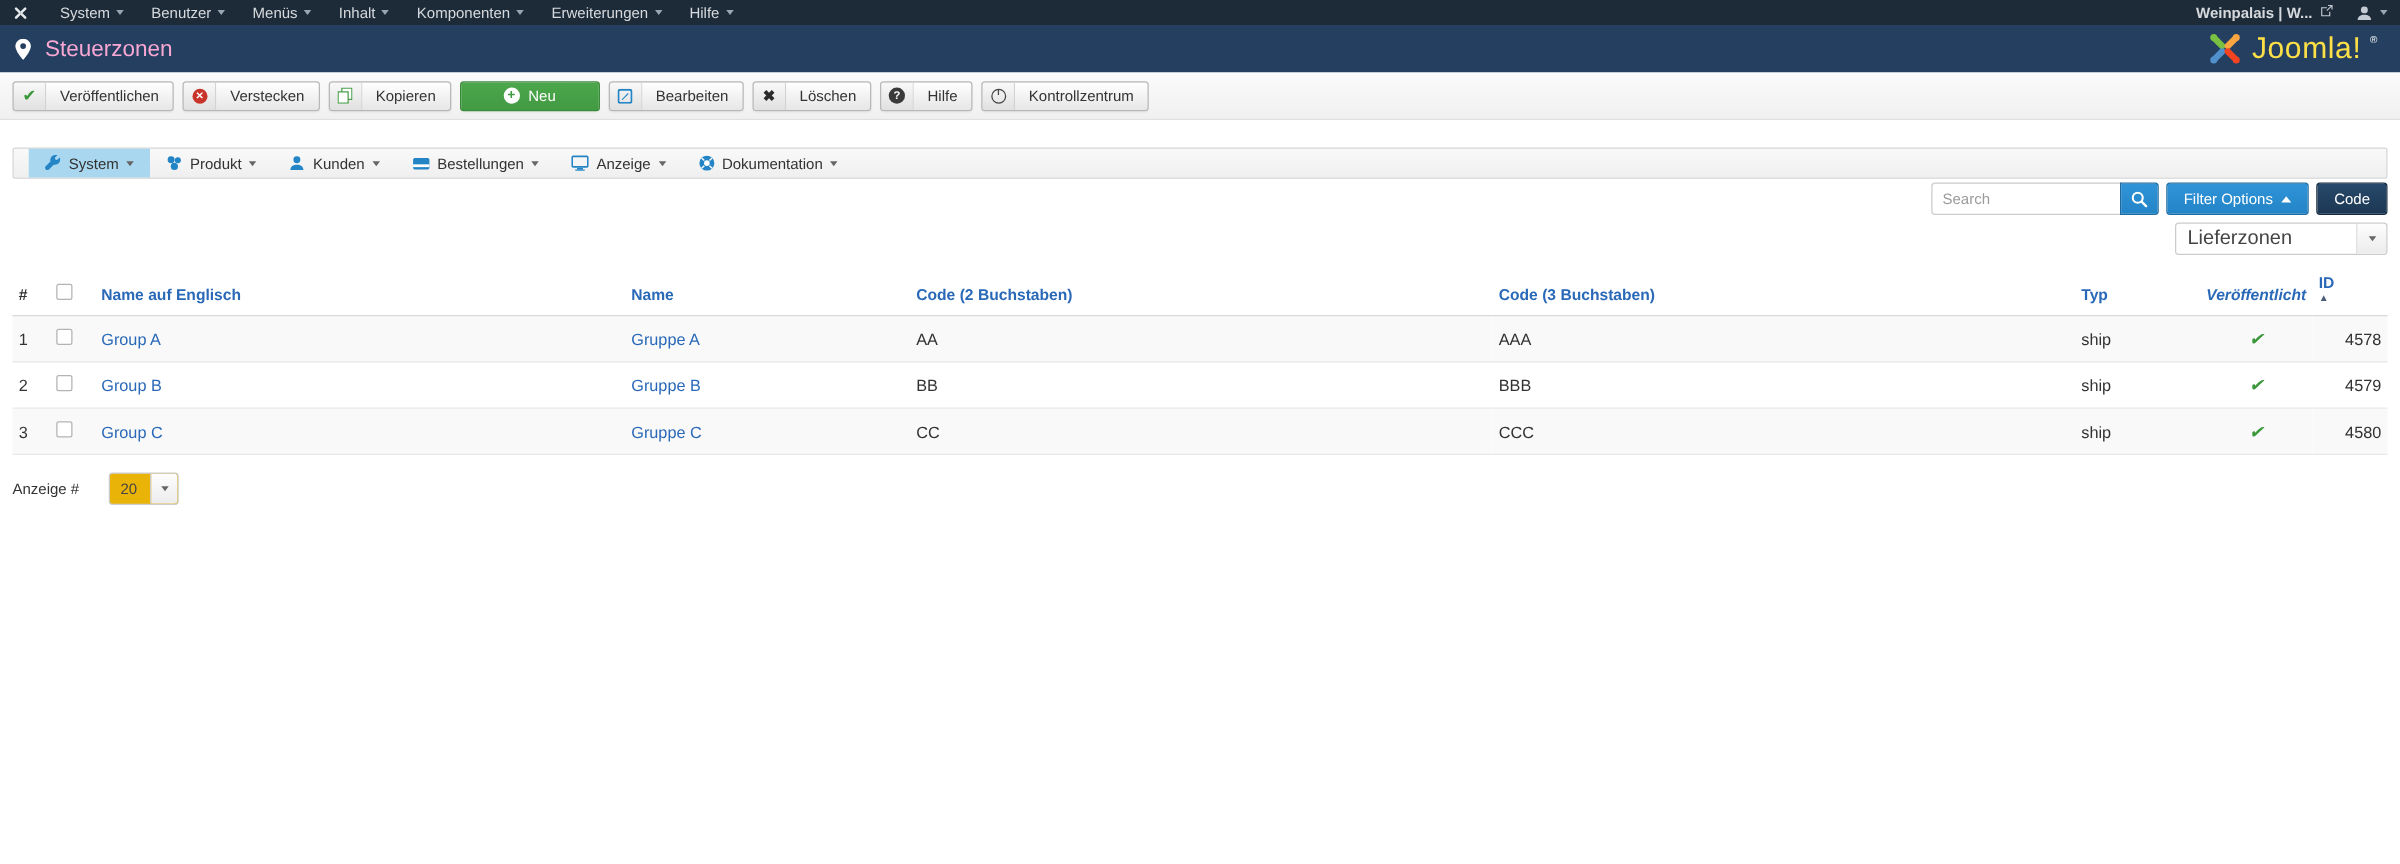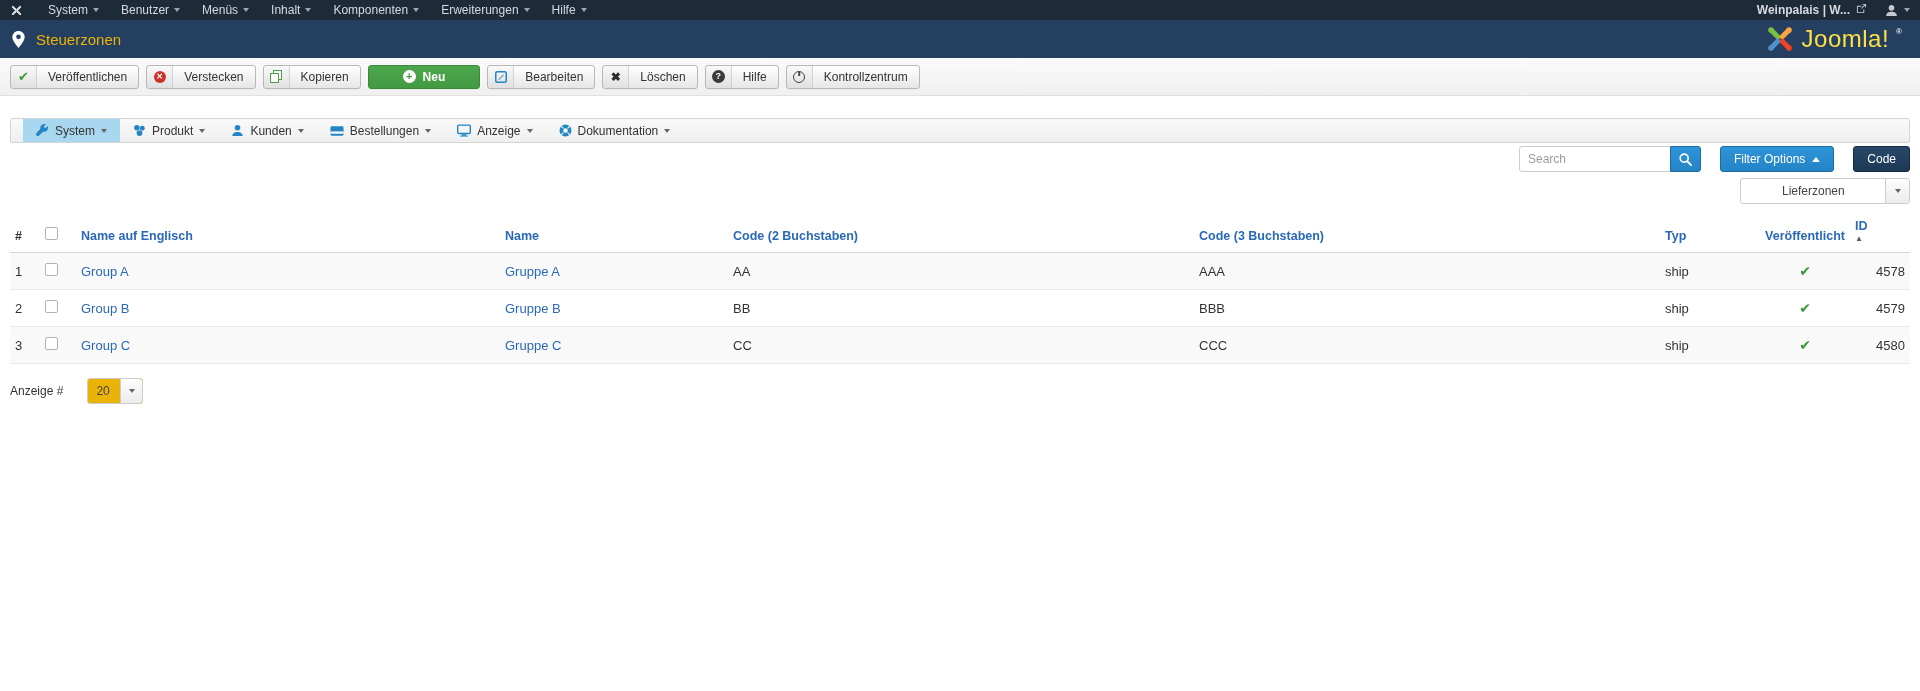--- a/index.html
+++ b/index.html
@@ -24,21 +24,21 @@
   .caret-down {
     width:0; height:0; border-left:3.5px solid transparent; border-right:3.5px solid transparent;
     border-top:4px solid #9aa6b1; display:inline-block;
   }
   .caret-down.dark { border-top-color:#666; }
 
   
   .pageheader {
     height:38px; background:#243f60; display:flex; align-items:center; padding:0 12px;
   }
-  .page-title { color:#eab308; font-size:15px; display:flex; align-items:center; gap:11px;text-align:right; }
+  .page-title { color:#f9a8d4; font-size:18px; display:flex; align-items:center; gap:11px;text-align:right; }
   .logo { margin-left:auto; display:flex; align-items:center; gap:7px; margin-right:6px; }
   .logo-text { color:#fde047; font-size:24px; letter-spacing:0.5px; }
   .logo-reg { color:#fff; font-size:8px; vertical-align:top; position:relative; top:-8px; }
 
   
   .subhead {
     height:38px; background:linear-gradient(#fbfbfb,#f0f0f0);
     border-bottom:1px solid #e0e0e0; display:flex; align-items:center;
     padding:0 10px; gap:7px;
   }
@@ -52,21 +52,21 @@
   .btn .ticon {
     display:flex; align-items:center; justify-content:center;
     width:26px; align-self:stretch; border-right:1px solid #d2d2d2;
     background:rgba(0,0,0,.025); border-radius:3px 0 0 3px;
   }
   .btn .blabel { padding:0 11px; white-space:nowrap; }
   .btn-success {
     background:linear-gradient(#4ca74c,#429a42); border-color:#3a8a3a; color:#fff;
     padding:0 34px; gap:7px; justify-content:center;
   }
-  .btn-success .blabel { padding:0;font-weight:bold; }
+  .btn-success .blabel { padding:0; }
 
   .icn-check { color:#3a973a; font-size:13px; line-height:1; }
   .icn-x { color:#2b2b2b; font-size:12px; font-weight:bold; line-height:1; }
   .circle-red {
     width:12px; height:12px; border-radius:50%; background:#c9342a; color:#fff;
     font-size:8px; font-weight:bold; display:flex; align-items:center; justify-content:center; line-height:1;
   }
   .circle-dark {
     width:13px; height:13px; border-radius:50%; background:#3a3a3a; color:#fff;
     font-size:9px; font-weight:bold; display:flex; align-items:center; justify-content:center; line-height:1;
@@ -81,21 +81,21 @@
   
   .cmenu {
     margin:22px 10px 0; height:25px; border:1px solid #d5d5d5; border-radius:2px;
     background:linear-gradient(#f9f9f9,#efefef);
     display:flex; align-items:stretch; padding-left:12px; font-size:12px;
   }
   .cmenu-item { display:flex; align-items:center; gap:6px; padding:0 13px; cursor:pointer; color:#333; }
   .cmenu-item.active { background:#a9d7ef; }
 
   
-  .filter-row { display:flex; justify-content:flex-end; align-items:center; margin:3px 10px 0; gap:19px; }
+  .filter-row { display:flex; justify-content:flex-end; align-items:center; margin:3px 10px 0; gap:6px; }
   .search-group { display:flex; }
   .search-input {
     width:152px; height:26px; border:1px solid #ccc; border-radius:3px 0 0 3px;
     padding:0 8px; font-size:12px; color:#555; font-family:"Liberation Sans",sans-serif; outline:none;
   }
   .search-input::placeholder { color:#9b9b9b; }
   .search-btn {
     width:31px; height:26px; margin-left:-1px; border:1px solid #1c6ca1; border-radius:0 3px 3px 0;
     background:linear-gradient(#3094d9,#2384c6); display:flex; align-items:center; justify-content:center; cursor:pointer;
   }
@@ -106,41 +106,41 @@
   }
   .caret-up-w { width:0; height:0; border-left:4px solid transparent; border-right:4px solid transparent; border-bottom:5px solid #fff; }
   .clear-btn {
     height:26px; border:1px solid #142c42; border-radius:3px; padding:0 13px;
     background:linear-gradient(#28496b,#1c3853); color:#fff; font-size:12px; cursor:pointer;
     font-family:"Liberation Sans",sans-serif;
   }
   .zone-row { display:flex; justify-content:flex-end; margin:6px 10px 0; }
   .selectbox {
     width:170px; height:26px; border:1px solid #ccc; border-radius:3px; background:#fff;
-    display:flex; align-items:center; font-size:12px; color:#444; cursor:pointer;padding-left:32px;
+    display:flex; align-items:center; font-size:16px; color:#444; cursor:pointer;
   }
   .selectbox .sel-label { flex:1; padding:0 9px; }
   .selectbox .sel-caret {
     width:24px; align-self:stretch; border-left:1px solid #ccc; border-radius:0 3px 3px 0;
     background:linear-gradient(#fdfdfd,#ececec); display:flex; align-items:center; justify-content:center;
   }
 
   
   table.zones { margin:12px 10px 0; width:1900px; border-collapse:collapse; font-size:13px; }
   table.zones thead th {
     text-align:left; vertical-align:bottom; padding:3px 5px 9px; font-size:12.5px; font-weight:bold;
   }
   table.zones thead { border-bottom:1px solid #d8d8d8; }
   th .hlink { color:#2a69b8; text-decoration:none; cursor:pointer; }
   th.h-num { color:#333; }
   table.zones tbody tr { border-bottom:1px solid #e8e8e8; }
   table.zones tbody tr:nth-child(odd) { background:#f9f9f9; }
   table.zones td { padding:10px 5px; color:#333; }
   td .rlink { color:#2a69b8; text-decoration:none; cursor:pointer; }
-  .col-center { text-align:center !important; }
+  .col-center { text-align:center !important;font-style:italic; }
   .col-right { text-align:right; }
   .checkbox {
     width:13px; height:13px; border:1px solid #b3b3b3; border-radius:2px; background:#fff;
     display:inline-block; cursor:pointer;
   }
   .pubcheck { color:#3a973a; font-size:14px; }
   .sort-caret { color:#4a5d75; font-size:8px; line-height:1; display:block; margin-top:2px; }
 
   
   .pagination-row { margin:14px 10px 0; display:flex; align-items:center; gap:24px; font-size:12px; color:#333; }

